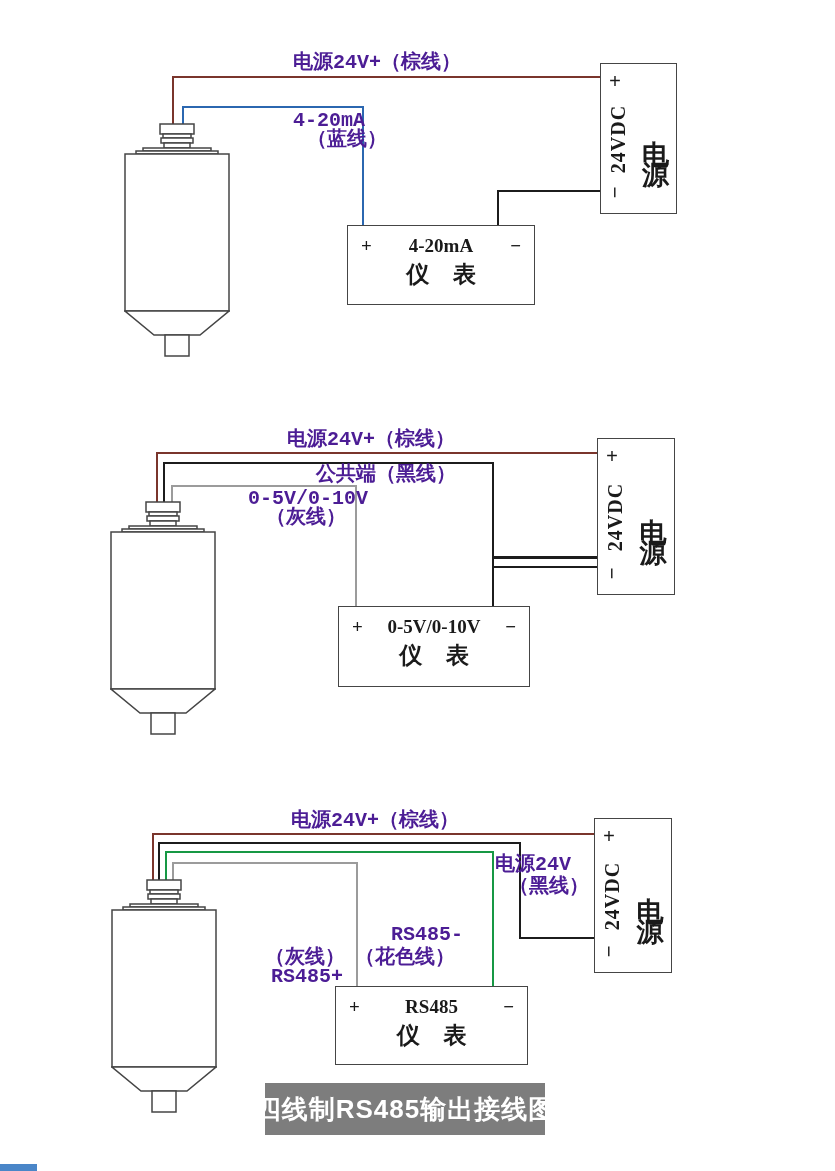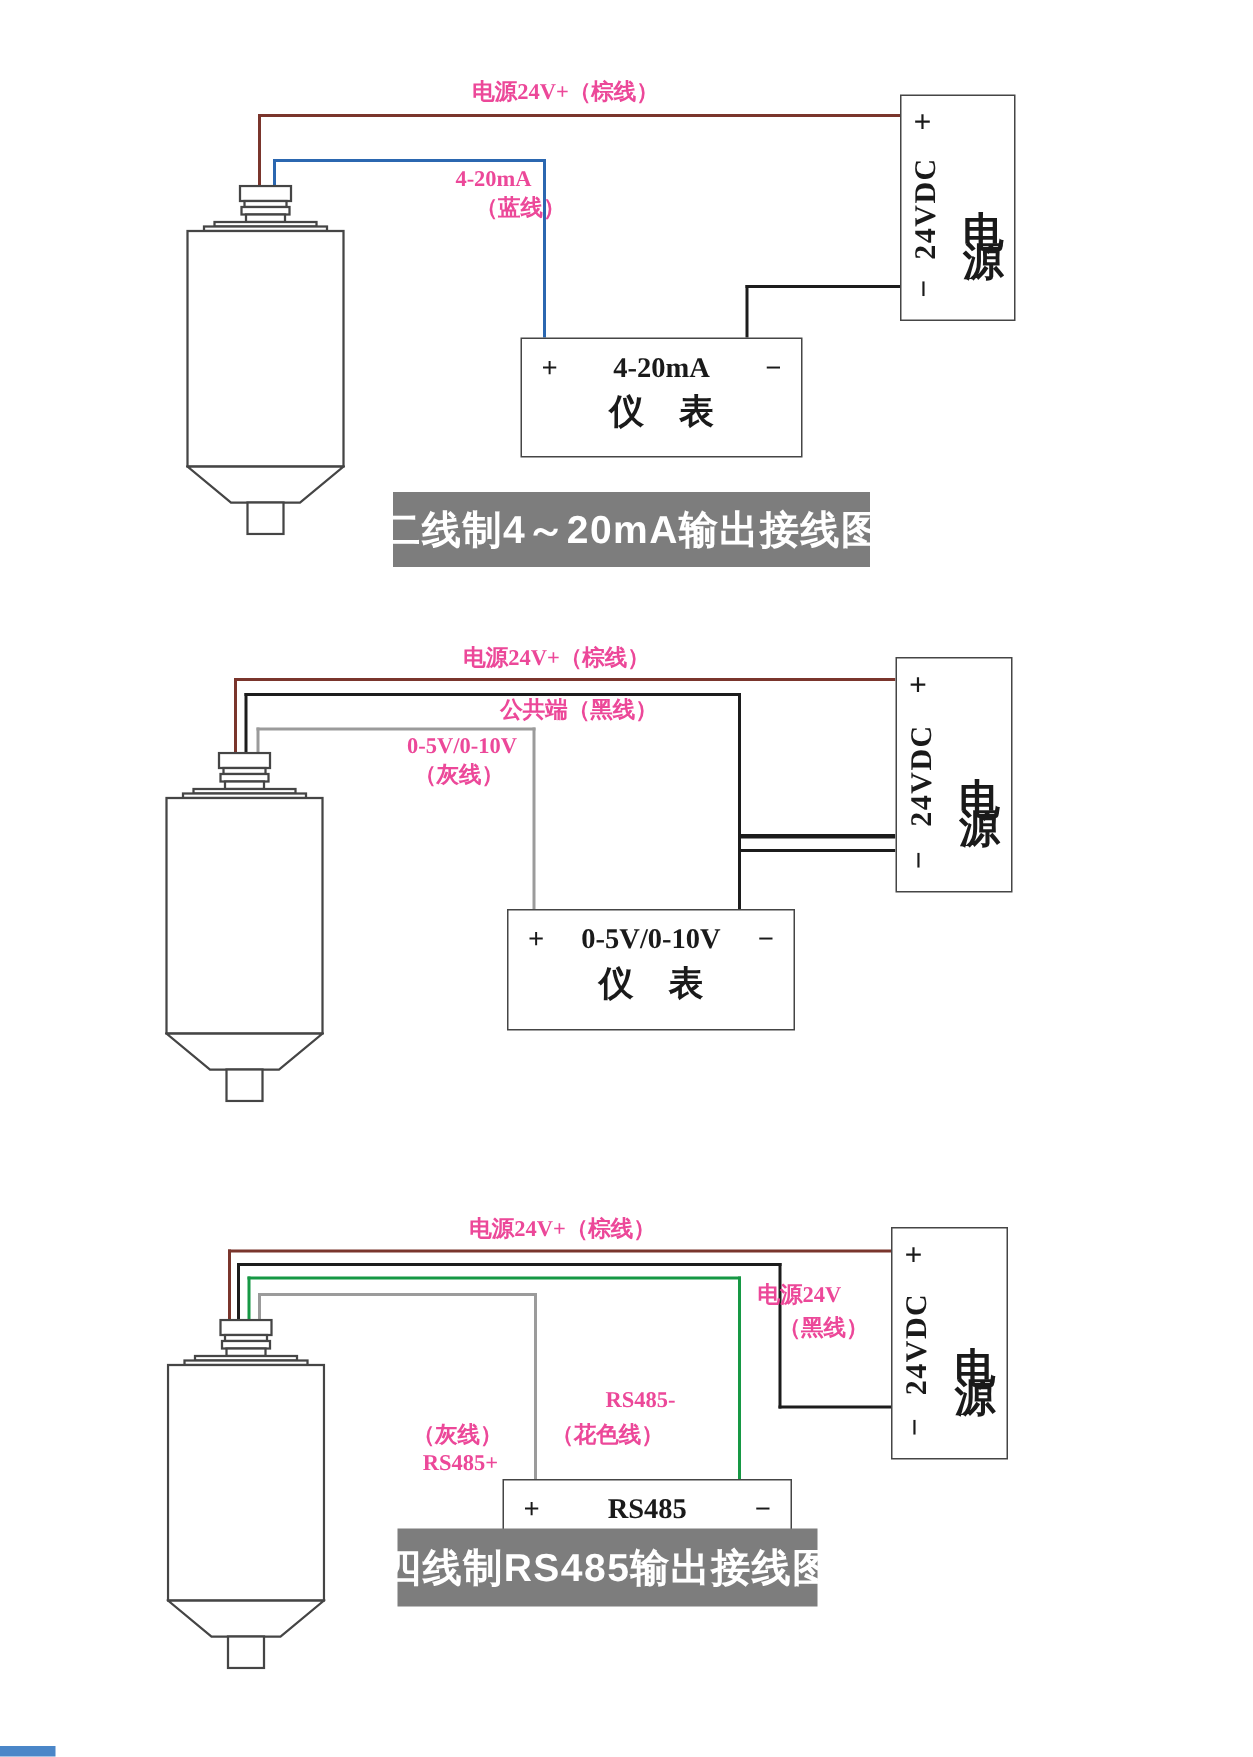--- a/index.html
+++ b/index.html
@@ -13,21 +13,21 @@
   .v{width:2px;}
   .thick{height:3px;}
   .brown{background:var(--c-wire_brown);}
   .blue{background:var(--c-wire_blue);}
   .blackw{background:var(--c-wire_black);}
   .grayw{background:var(--c-wire_gray);}
   .greenw{background:var(--c-wire_green);}
 
   
   .lbl{position:absolute;transform:translateX(-50%);white-space:nowrap;
-       font-weight:bold;font-size:15px;line-height:19px;color:#ec4899;}
+       font-weight:bold;font-size:20px;line-height:19px;color:#4c1d95;font-family:Liberation Mono, monospace;}
 
   
   .box{position:absolute;background:#fff;border:1.5px solid var(--c-line);box-sizing:border-box;}
 
   .meter{display:flex;flex-direction:column;align-items:stretch;padding-top:9px;}
   .m-row{display:flex;justify-content:space-between;align-items:center;
          padding:0 13px;font-weight:bold;font-size:19px;line-height:22px;}
   .m-name{text-align:center;font-weight:bold;font-size:23px;line-height:26px;
           margin-top:5px;word-spacing:18px;}
 
@@ -103,23 +103,20 @@
     <div class="p-left">
       <span class="p-plus">+</span>
       <span class="p-vdc">24VDC</span>
       <span class="p-minus">−</span>
     </div>
     <div class="p-right">
       <span class="p-name">电源</span>
     </div>
   </div>
 
-  <div class="banner" style="left:262px;top:328px;width:318px;height:50px">
-    <span>二线制4～20mA输出接线图</span>
-  </div>
 
   <div class="wire v brown" style="left:156px;top:452px;height:55px"></div>
   <div class="wire h brown" style="left:156px;top:452px;width:441px"></div>
   <div class="wire v blackw" style="left:163px;top:462px;height:45px"></div>
   <div class="wire h blackw" style="left:163px;top:462px;width:331px"></div>
   <div class="wire v blackw" style="left:492px;top:462px;height:145px"></div>
   <div class="wire h blackw thick" style="left:492px;top:556px;width:105px"></div>
   <div class="wire h blackw" style="left:492px;top:566px;width:105px"></div>
   <div class="wire v grayw" style="left:171px;top:485px;height:22px"></div>
   <div class="wire h grayw" style="left:171px;top:485px;width:186px"></div>
@@ -193,18 +190,18 @@
     <div class="p-left">
       <span class="p-plus">+</span>
       <span class="p-vdc">24VDC</span>
       <span class="p-minus">−</span>
     </div>
     <div class="p-right">
       <span class="p-name">电源</span>
     </div>
   </div>
 
-  <div class="banner" style="left:265px;top:1019px;width:280px;height:52px">
+  <div class="banner" style="left:265px;top:1083px;width:280px;height:52px">
     <span>四线制RS485输出接线图</span>
   </div>
 
   <div class="corner-strip"></div>
 </div>
 
 </body></html>

